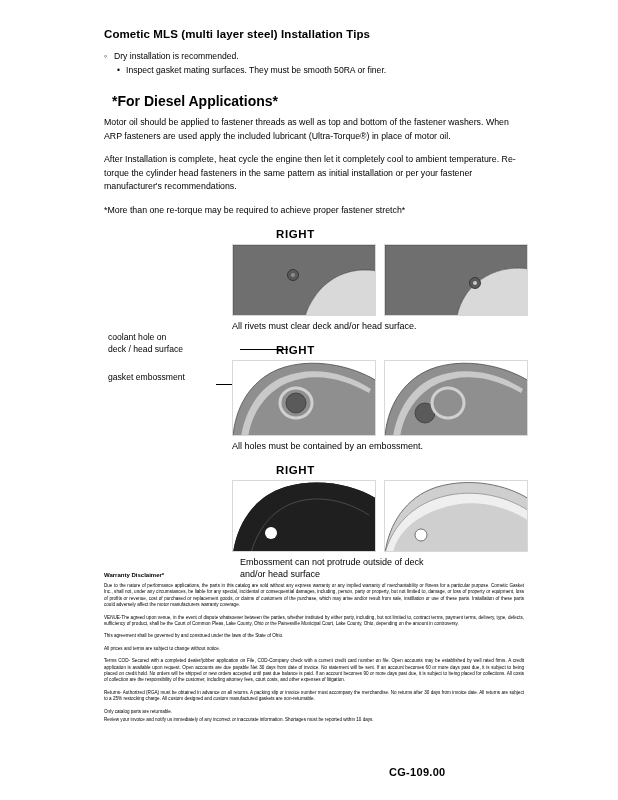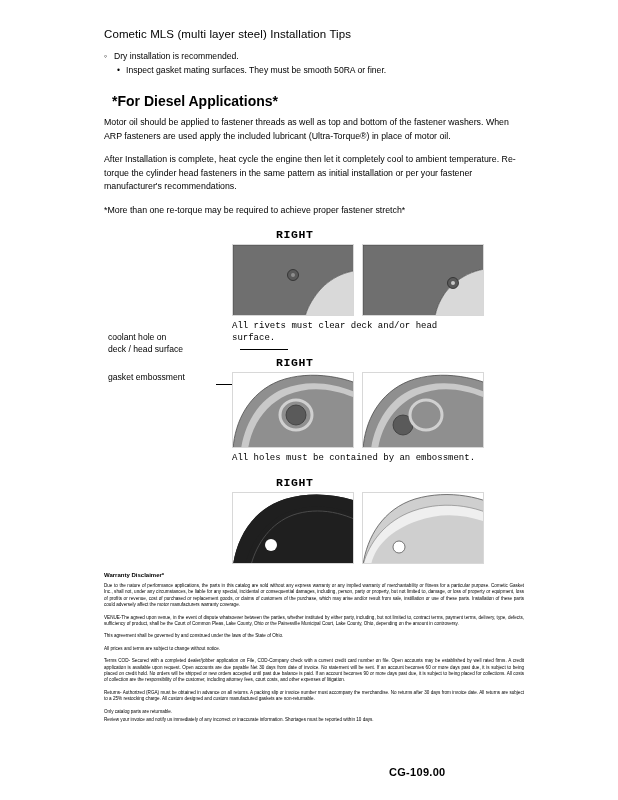--- a/index.html
+++ b/index.html
@@ -22,21 +22,21 @@
     height: 800px;
   }
   .content {
     position: absolute;
     left: 104px;
     top: 28px;
     width: 420px;
   }
   h1.title {
     font-size: 11.5px;
-    font-weight: normal;
+    font-weight: bold;
     margin: 0 0 9px 0;
     letter-spacing: 0.1px;
   }
   ul.bullets {
     list-style: none;
     margin: 0;
     padding: 0;
   }
   ul.bullets > li {
     font-size: 8.6px;
@@ -84,22 +84,21 @@
   }
   
   .figures {
     position: absolute;
     left: 232px;
     top: 228px;
     width: 300px;
   }
   .fig-row {
     position: relative;
-    width: 252px;
-    font-family: Liberation Mono, monospace;
+    width: 296px;
   }
   .fig-labels {
     position: relative;
     height: 16px;
   }
   .fig-label {
     position: absolute;
     font-size: 11.5px;
     font-weight: bold;
     letter-spacing: 0.6px;
@@ -285,20 +284,24 @@
         <div class="panel">
           <svg width="144" height="72" viewBox="0 0 144 72">
             <rect x="0" y="0" width="144" height="72" fill="#ffffff"></rect>
             <path d="M0 72 C4 44 20 16 52 6 C86 -4 122 4 144 18 V72 Z" fill="#cfcfcf"></path>
             <path d="M0 72 C6 50 22 28 50 18 C84 6 120 14 144 30 V40 C120 24 86 16 54 28 C26 38 12 54 8 72 Z" fill="#efefef"></path>
             <path d="M0 72 C4 44 20 16 52 6 C86 -4 122 4 144 18" fill="none" stroke="#555" stroke-width="0.8"></path>
             <path d="M0 72 C6 50 22 28 50 18 C84 6 120 14 144 30" fill="none" stroke="#777" stroke-width="0.6"></path>
             <circle cx="36" cy="54" r="6" fill="#ffffff" stroke="#555" stroke-width="0.8"></circle>
           </svg>
         </div>
+      </div>
+      <div class="caption indent" style="margin-bottom:0;">
+        <div>Embossment can not protrude outside of deck</div>
+        <div>and/or head surface</div>
       </div>
     </div>
   </div>
 
   <div class="warranty">
     <h3>Warranty Disclaimer*</h3>
     <p>Due to the nature of performance applications, the parts in this catalog are sold without any express warranty or any implied warranty of merchantability or fitness for a particular purpose.  Cometic Gasket Inc., shall not, under any circumstances, be liable for any special, incidental or consequential damages, including, person, party or property, but not limited to, damage, or loss of property or equipment, loss of profits or revenue, cost of purchased or replacement goods, or claims of customers of the purchase, which may arise and/or result from sale, instillation or use of these parts.  Installation of these parts could adversely affect the motor manufacturers warranty coverage.</p>
     <p>VENUE-The agreed upon venue, in the event of dispute whatsoever between the parties, whether instituted by either party, including, but not limited to, contract terms, payment terms, delivery, type, defects, sufficiency of product, shall be the Court of Common Pleas, Lake County, Ohio or the Painesville Municipal Court, Lake County, Ohio, depending on the amount in controversy.</p>
     <p>This agreement shall be governed by and construed under the laws of the State of Ohio.</p>
     <p>All prices and terms are subject to change without notice.</p>

